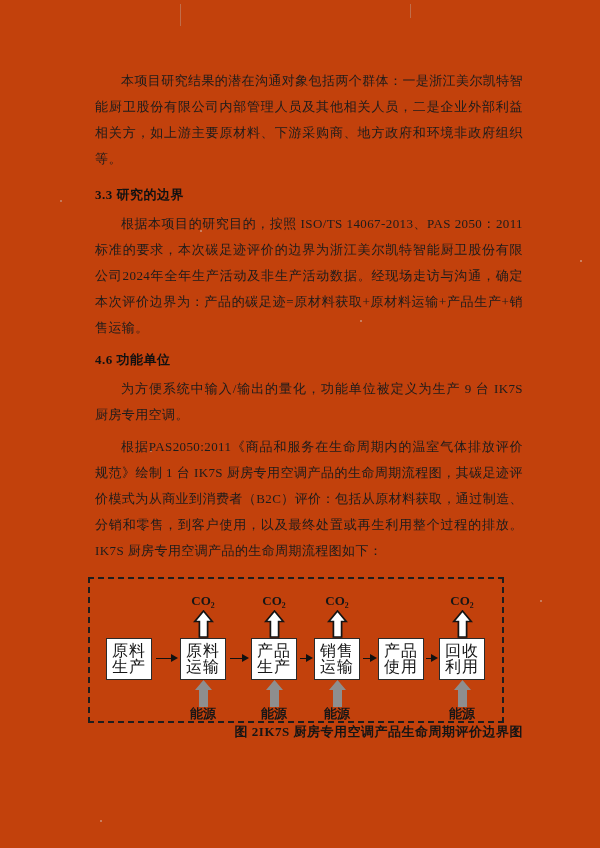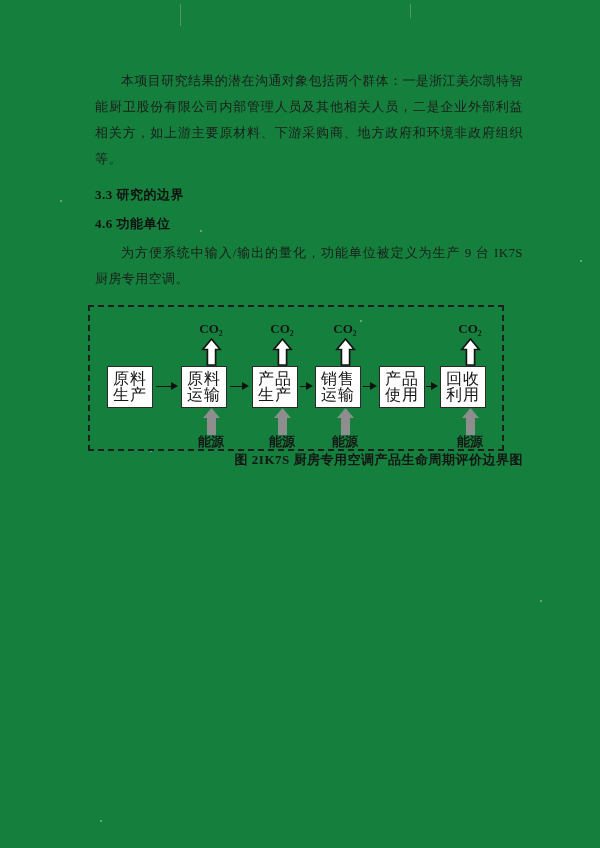--- a/index.html
+++ b/index.html
@@ -1,19 +1,19 @@
 <!DOCTYPE html>
 <html><head>
 <meta charset="utf-8">
 <style>
   html,body{margin:0;padding:0;}
   .page{
     position:relative;
     width:600px;height:848px;
-    background:#15803d;
+    background:#c2410c;
     overflow:hidden;
     font-family:"Liberation Serif","DejaVu Serif",serif;
     color:#1c1c1c;
   }
   
   .scan-noise{position:absolute;width:2px;height:2px;background:#c9c9c9;opacity:.55;border-radius:1px;
     box-shadow: 90px 250px #d2d2d2, 300px 120px #d6d6d6, 480px 400px #d2d2d2,
                 40px 620px #d6d6d6, 540px 700px #d9d9d9, 200px 790px #d6d6d6,
                 520px 60px #dcdcdc, 140px 30px #d9d9d9;}
   .scan-streak{position:absolute;top:4px;width:1px;height:22px;background:#bfbfbf;opacity:.35;}
@@ -47,21 +47,21 @@
     margin-left:-7px;
     margin-top:13px;
     width:412px;height:142px;
     border:2.5px dashed #1e1e1e;
     background:transparent;
     font-family:"Liberation Sans","DejaVu Sans",sans-serif;
   }
   .stage{
     position:absolute;top:0;
     width:44px;height:147px;
-    display:flex;flex-direction:column;align-items:flex-start;
+    display:flex;flex-direction:column;align-items:center;
   }
   .slot-co2{
     height:59px;width:60px;
     display:flex;flex-direction:column;align-items:center;justify-content:flex-end;
   }
   .co2-label{
     font-size:13px;font-weight:bold;line-height:15px;margin-bottom:2px;
     letter-spacing:0;color:#161616;
     font-family:"Liberation Serif","DejaVu Serif",serif;
   }
@@ -108,24 +108,26 @@
 <div class="page">
   <div class="scan-noise" style="left:60px;top:200px"></div>
   <div class="scan-streak" style="left:180px"></div>
   <div class="scan-streak" style="left:410px;height:14px"></div>
 
   <div class="content">
 
     <p class="para indent">本项目研究结果的潜在沟通对象包括两个群体：一是浙江美尔凯特智能厨卫股份有限公司内部管理人员及其他相关人员，二是企业外部利益相关方，如上游主要原材料、下游采购商、地方政府和环境非政府组织等。</p>
 
     <h3 class="heading h-33">3.3 研究的边界</h3>
+    <p class="para indent b-33">根据本项目的研究目的，按照 ISO/TS 14067-2013、PAS 2050：2011 标准的要求，本次碳足迹评价的边界为浙江美尔凯特智能厨卫股份有限公司2024年全年生产活动及非生产活动数据。经现场走访与沟通，确定本次评价边界为：产品的碳足迹=原材料获取+原材料运输+产品生产+销售运输。</p>
 
     <h3 class="heading h-34">4.6 功能单位</h3>
     <p class="para indent b-34">为方便系统中输入/输出的量化，功能单位被定义为生产 9 台 IK7S 厨房专用空调。</p>
 
+    <p class="para indent b-35">根据PAS2050:2011《商品和服务在生命周期内的温室气体排放评价规范》绘制 1 台 IK7S 厨房专用空调产品的生命周期流程图，其碳足迹评价模式为从商业到消费者（B2C）评价：包括从原材料获取，通过制造、分销和零售，到客户使用，以及最终处置或再生利用整个过程的排放。IK7S 厨房专用空调产品的生命周期流程图如下：</p>
 
     <div class="diagram">
 
       <div class="stage" style="left:17px">
         <div class="slot-co2"></div>
         <div class="node-box">
           <span>原料</span>
           <span>生产</span>
         </div>
         <div class="slot-energy"></div>

